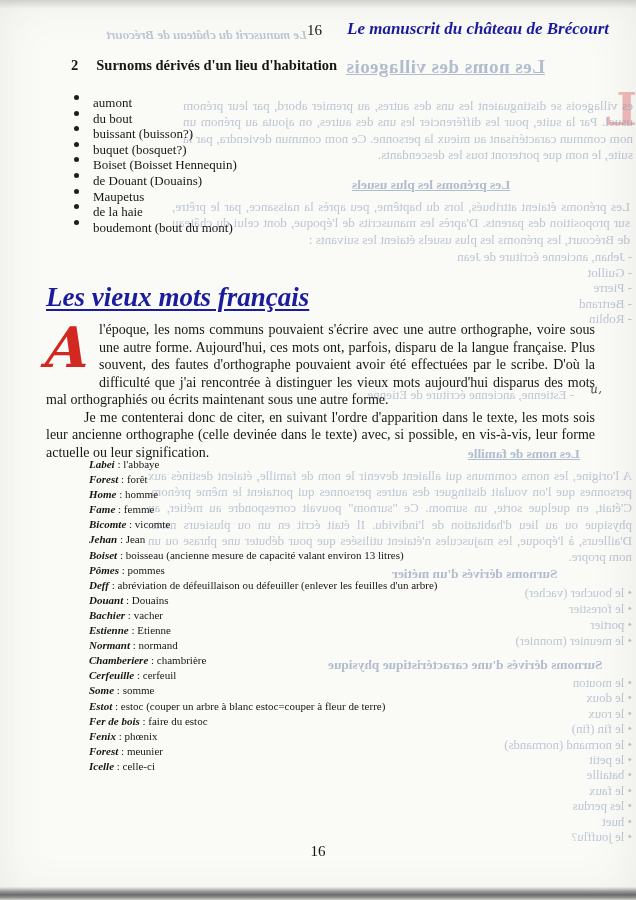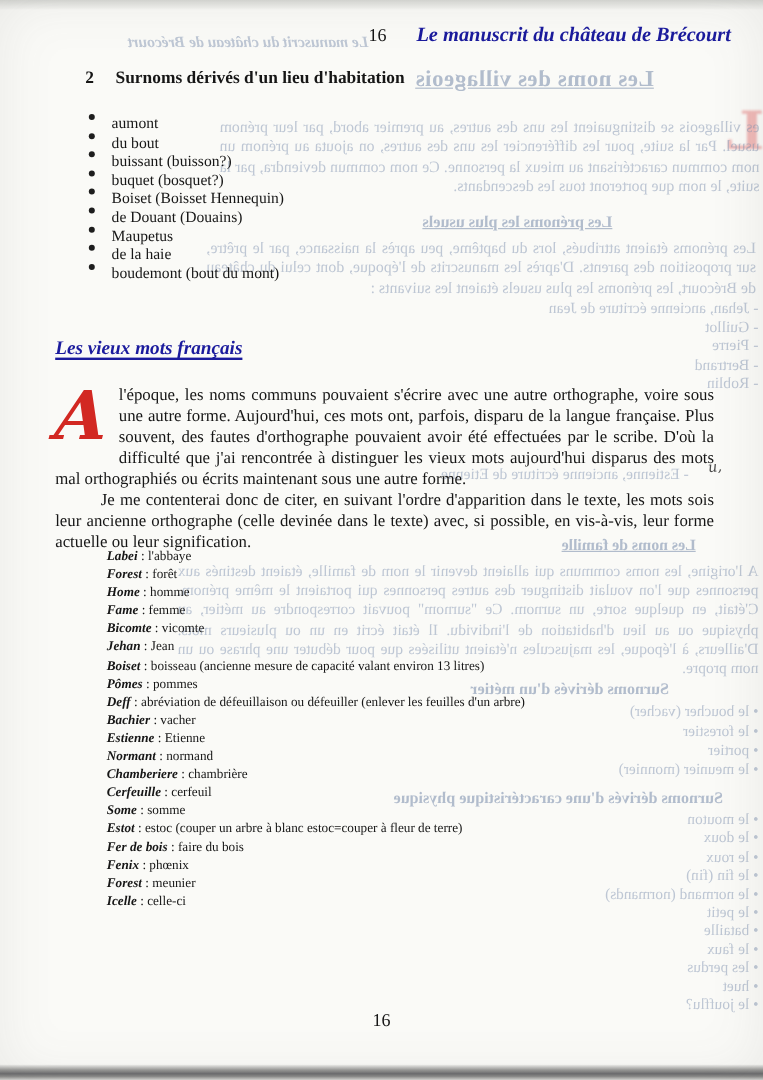--- a/index.html
+++ b/index.html
@@ -25,21 +25,21 @@
   
   .sec-heading{position:absolute;top:57px;left:71px;display:flex;gap:18px;
     font-size:14.5px;font-weight:bold;}
   .blist{position:absolute;top:95px;left:74px;}
   .b-item{display:flex;height:15.6px;font-size:13px;}
   .bdot{width:5px;height:5px;border-radius:50%;background:#1d1d1d;
     margin-right:14px;flex:0 0 auto;}
 
   
   .vm-heading{position:absolute;top:282px;left:46px;
-    font-size:16px;font-weight:bold;font-style:italic;color:var(--blue,#1b1b9d);
+    font-size:27px;font-weight:bold;font-style:italic;color:var(--blue,#1b1b9d);
     text-decoration:underline;text-decoration-thickness:2px;text-underline-offset:3px;
     white-space:nowrap;}
   .para-block{position:absolute;top:321px;left:46px;width:549px;
     font-size:14px;line-height:17.5px;text-align:justify;}
   .dropcap{float:left;width:46px;height:50px;margin:3px 7px 0 0;
     font-family:"DejaVu Serif", serif;font-weight:bold;font-style:italic;
     font-size:56px;line-height:46px;color:var(--red,#d22822);
     transform:skewX(-4deg);}
   .para2{text-indent:38px;}
   .hand-u{position:absolute;top:382px;left:590px;font-size:12px;
@@ -182,28 +182,29 @@
 <div class="glossary">
     <div class="g-line"><span class="term">Labei</span><span class="sep"> : </span><span class="def">l'abbaye</span></div>
     <div class="g-line"><span class="term">Forest</span><span class="sep"> : </span><span class="def">forêt</span></div>
     <div class="g-line"><span class="term">Home</span><span class="sep"> : </span><span class="def">homme</span></div>
     <div class="g-line"><span class="term">Fame</span><span class="sep"> : </span><span class="def">femme</span></div>
     <div class="g-line"><span class="term">Bicomte</span><span class="sep"> : </span><span class="def">vicomte</span></div>
     <div class="g-line"><span class="term">Jehan</span><span class="sep"> : </span><span class="def">Jean</span></div>
     <div class="g-line"><span class="term">Boiset</span><span class="sep"> : </span><span class="def">boisseau (ancienne mesure de capacité valant environ 13 litres)</span></div>
     <div class="g-line"><span class="term">Pômes</span><span class="sep"> : </span><span class="def">pommes</span></div>
     <div class="g-line"><span class="term">Deff</span><span class="sep"> : </span><span class="def">abréviation de défeuillaison ou défeuiller (enlever les feuilles d'un arbre)</span></div>
+    <div class="g-line"><span class="term">Douant</span><span class="sep"> : </span><span class="def">Douains</span></div>
     <div class="g-line"><span class="term">Bachier</span><span class="sep"> : </span><span class="def">vacher</span></div>
     <div class="g-line"><span class="term">Estienne</span><span class="sep"> : </span><span class="def">Etienne</span></div>
     <div class="g-line"><span class="term">Normant</span><span class="sep"> : </span><span class="def">normand</span></div>
     <div class="g-line"><span class="term">Chamberiere</span><span class="sep"> : </span><span class="def">chambrière</span></div>
     <div class="g-line"><span class="term">Cerfeuille</span><span class="sep"> : </span><span class="def">cerfeuil</span></div>
     <div class="g-line"><span class="term">Some</span><span class="sep"> : </span><span class="def">somme</span></div>
     <div class="g-line"><span class="term">Estot</span><span class="sep"> : </span><span class="def">estoc (couper un arbre à blanc estoc=couper à fleur de terre)</span></div>
-    <div class="g-line"><span class="term">Fer de bois</span><span class="sep"> : </span><span class="def">faire du bois</span></div>
+    <div class="g-line"><span class="term">Fer de bois</span><span class="sep"> : </span><span class="def">faire du estoc</span></div>
     <div class="g-line"><span class="term">Fenix</span><span class="sep"> : </span><span class="def">phœnix</span></div>
     <div class="g-line"><span class="term">Forest</span><span class="sep"> : </span><span class="def">meunier</span></div>
     <div class="g-line"><span class="term">Icelle</span><span class="sep"> : </span><span class="def">celle-ci</span></div>
   </div>
 
 <div class="ftr-num">16</div>
 
 <div class="top-strip"></div>
 <div class="bottom-band"></div>
 <div class="vignette"></div>

